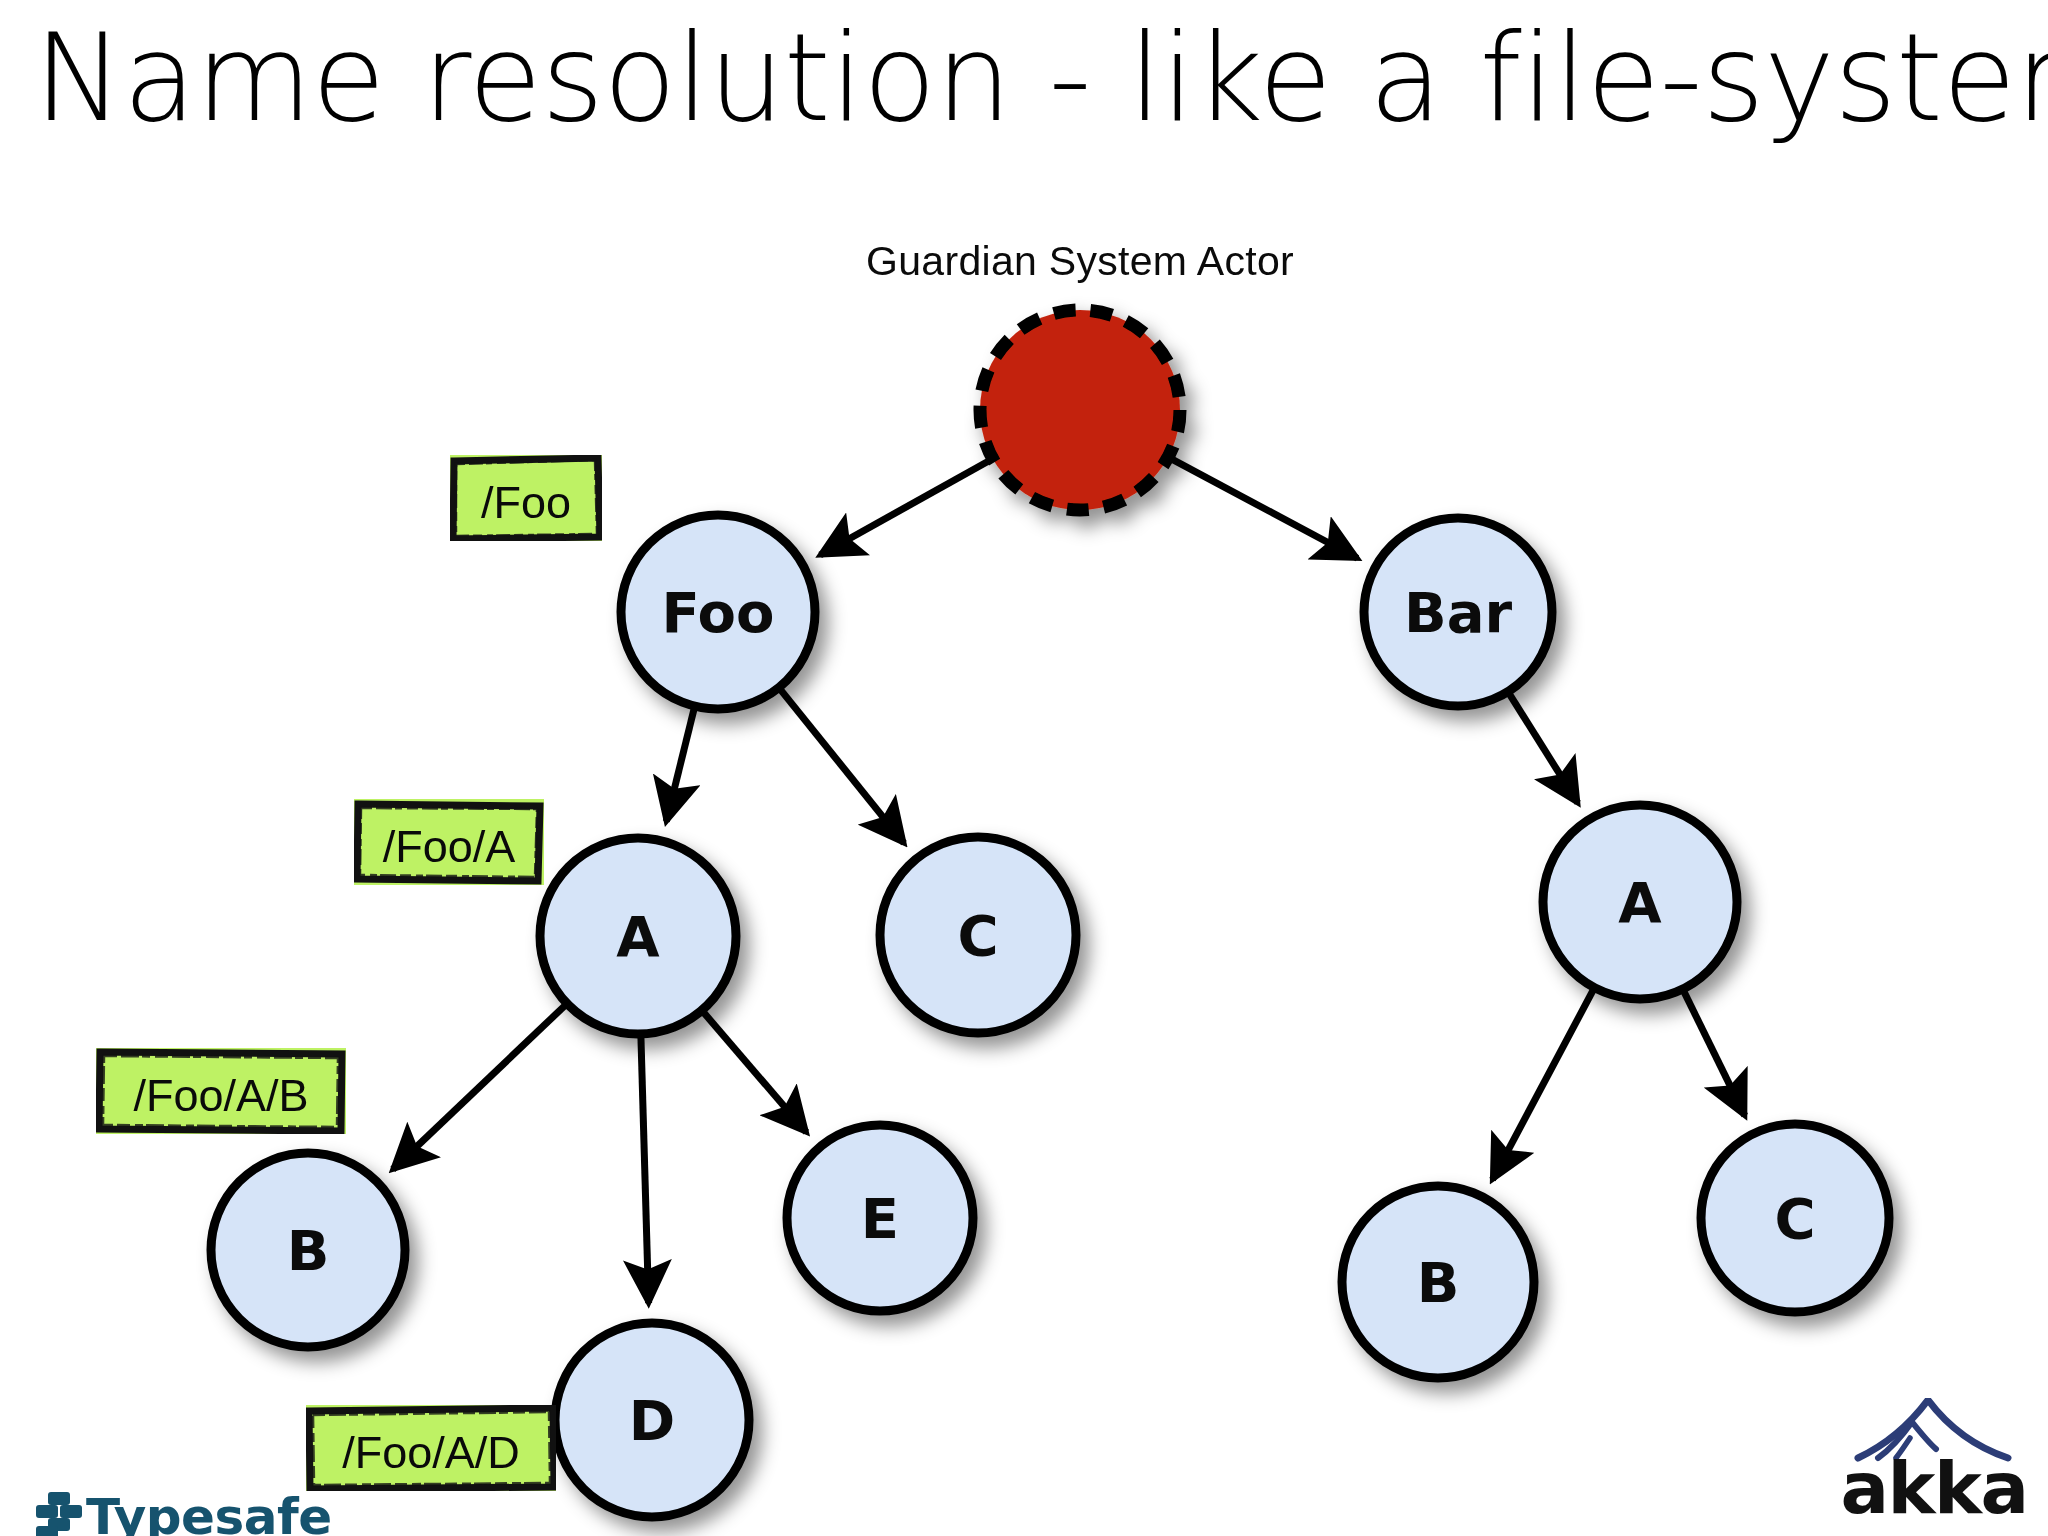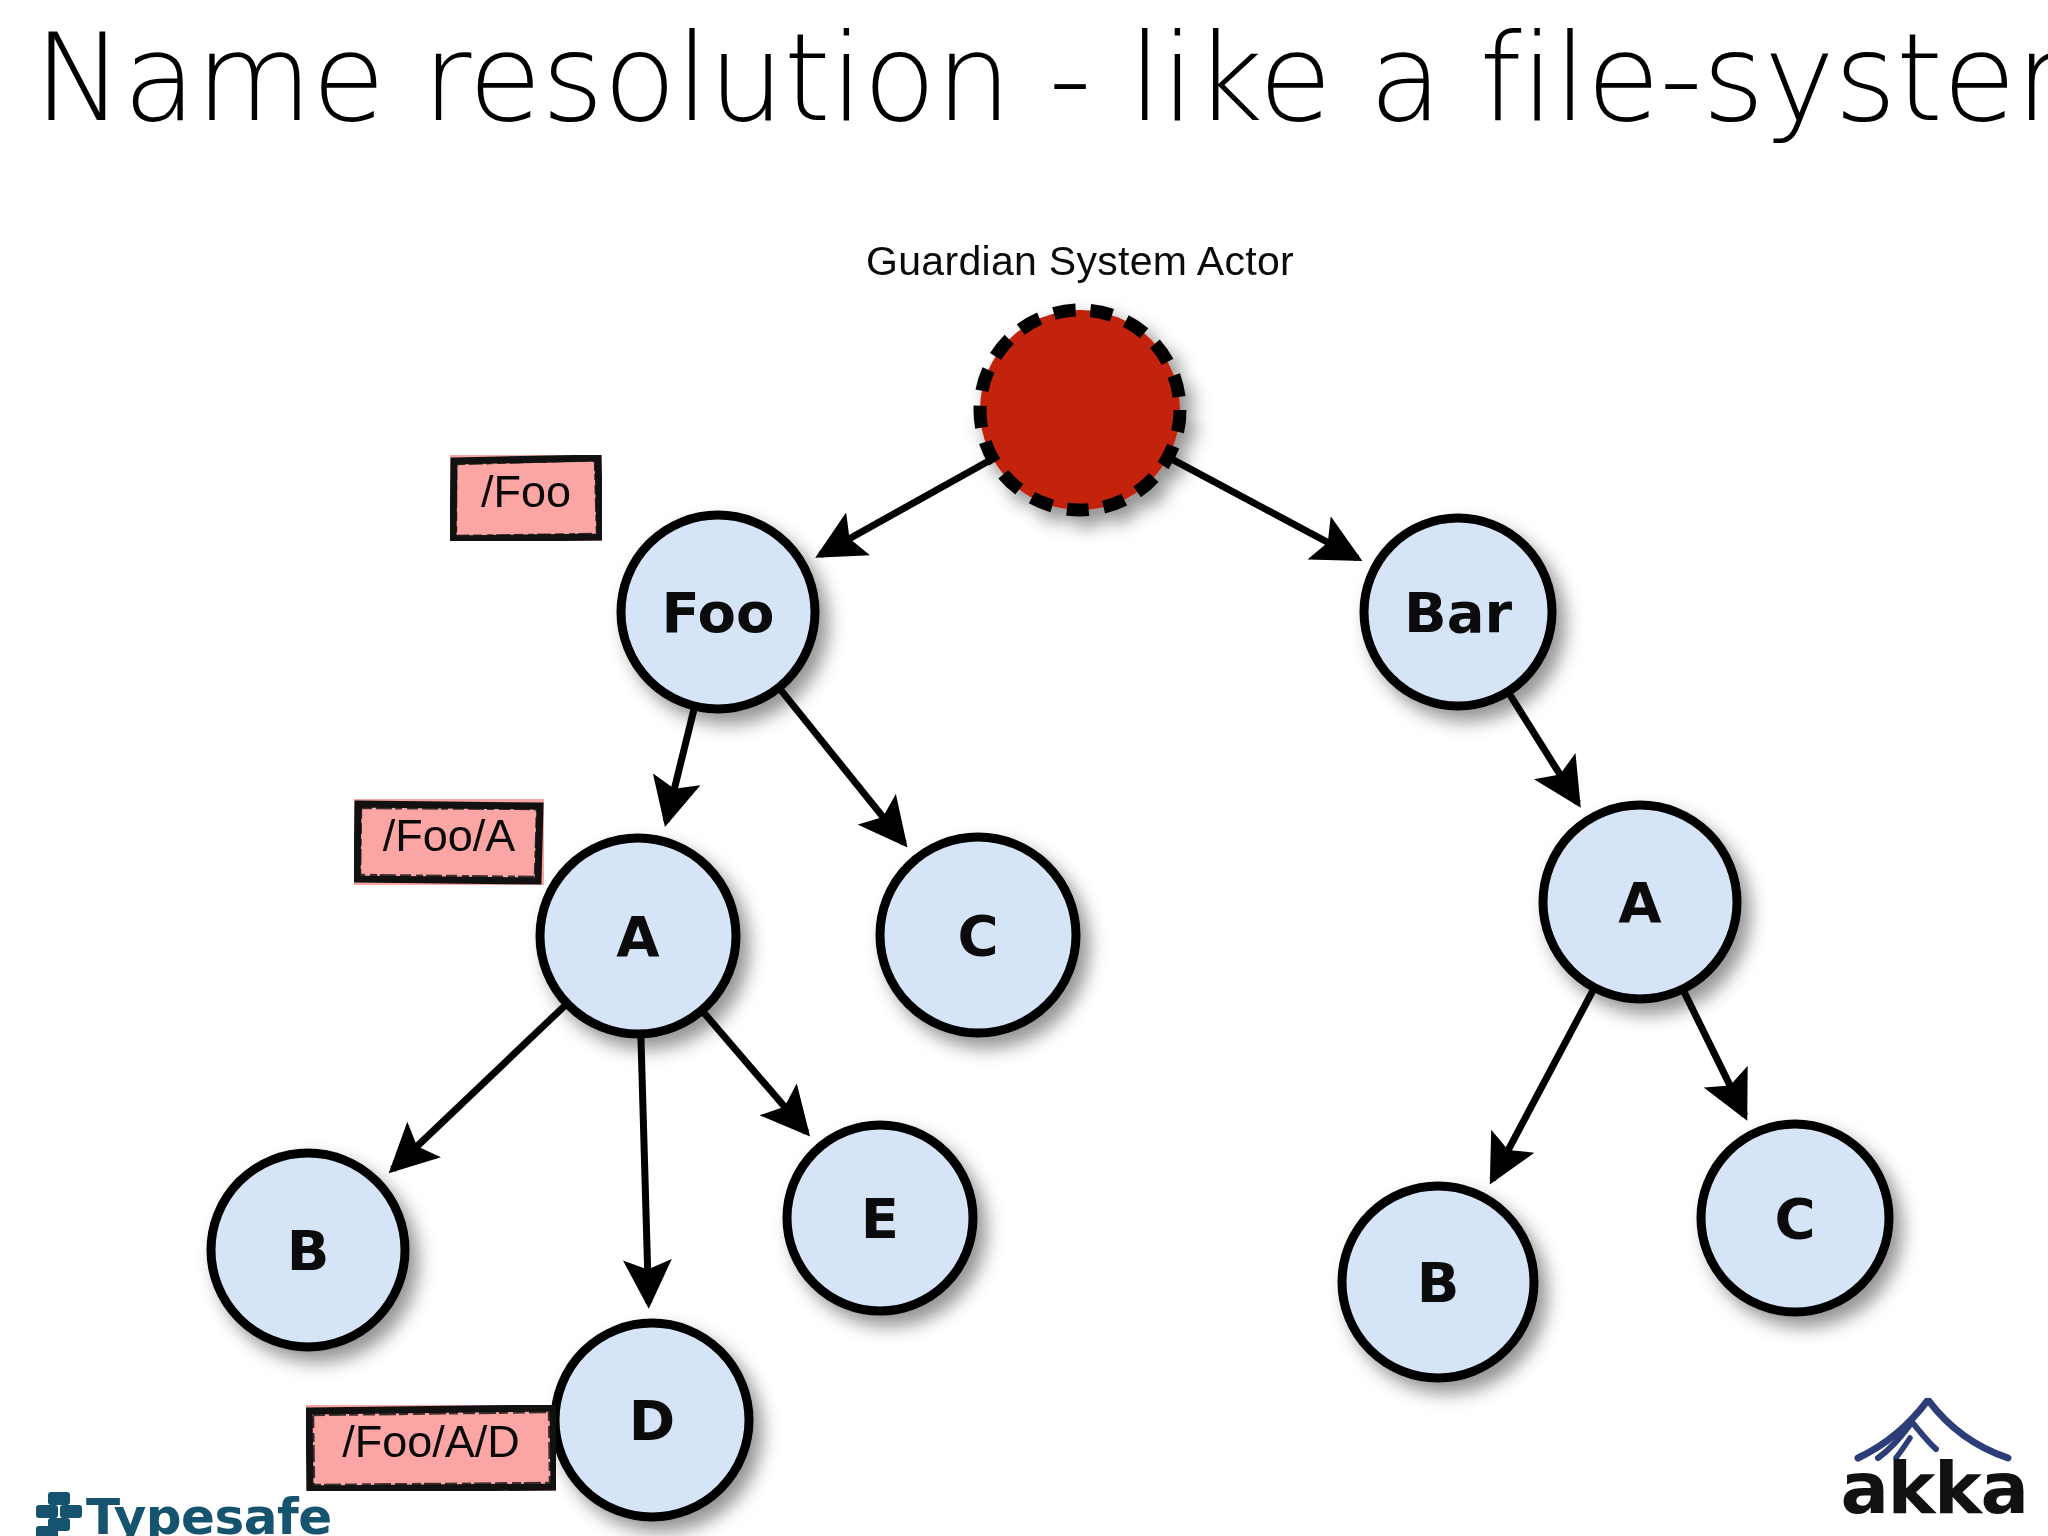--- a/index.html
+++ b/index.html
@@ -55,27 +55,27 @@
     font-family: "Liberation Sans", sans-serif;
     font-size: 41px;
     color: #0b0b0b;
     letter-spacing: 0.3px;
     pointer-events: none;
   }
 
   
   .path-label {
     position: absolute;
-    background: #fca5a5;
+    background: #bef264;
     color: #0a0a0a;
     font-family: "Liberation Sans", sans-serif;
     font-size: 45px;
     line-height: 1;
     display: flex;
-    align-items: flex-start;
+    align-items: flex-end;
     justify-content: center;
     padding: 14px 22px 16px 22px;
     box-sizing: border-box;
     white-space: nowrap;
   }
   .path-label .rough-border {
     position: absolute;
     left: 0; top: 0; right: 0; bottom: 0;
     pointer-events: none;
   }
@@ -222,20 +222,27 @@
   </div>
 
   <div class="path-label" id="label-foo-a">
     <svg class="rough-border" viewBox="0 0 190 86" preserveAspectRatio="none">
       <path d="M4,5 L186,7 L184,82 L3,80 Z" fill="none" stroke="#111" stroke-width="7" stroke-linejoin="miter"></path>
       <path d="M7,9 L183,10 L181,78 L6,76 Z" fill="none" stroke="#111" stroke-width="2.5" stroke-dasharray="11 4 16 3 7 5" opacity="0.8"></path>
     </svg>
     <span class="lbl-text">/Foo/A</span>
   </div>
 
+  <div class="path-label" id="label-foo-a-b">
+    <svg class="rough-border" viewBox="0 0 250 86" preserveAspectRatio="none">
+      <path d="M4,4 L246,6 L245,83 L3,81 Z" fill="none" stroke="#111" stroke-width="7" stroke-linejoin="miter"></path>
+      <path d="M8,8 L242,10 L241,79 L7,77 Z" fill="none" stroke="#111" stroke-width="2.5" stroke-dasharray="13 4 18 3 8 5" opacity="0.8"></path>
+    </svg>
+    <span class="lbl-text">/Foo/A/B</span>
+  </div>
 
   <div class="path-label" id="label-foo-a-d">
     <svg class="rough-border" viewBox="0 0 250 86" preserveAspectRatio="none">
       <path d="M3,6 L247,3 L248,82 L4,84 Z" fill="none" stroke="#111" stroke-width="7" stroke-linejoin="miter"></path>
       <path d="M7,10 L243,7 L244,78 L8,80 Z" fill="none" stroke="#111" stroke-width="2.5" stroke-dasharray="12 4 17 3 9 5" opacity="0.8"></path>
     </svg>
     <span class="lbl-text">/Foo/A/D</span>
   </div>
 
   <div id="typesafe-logo">

